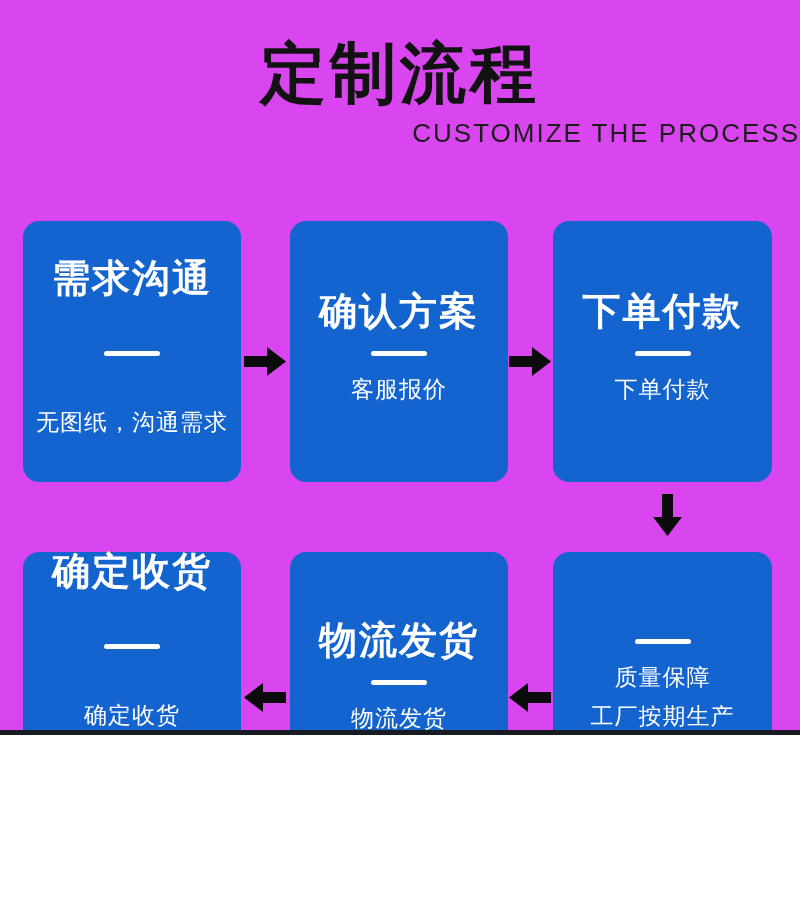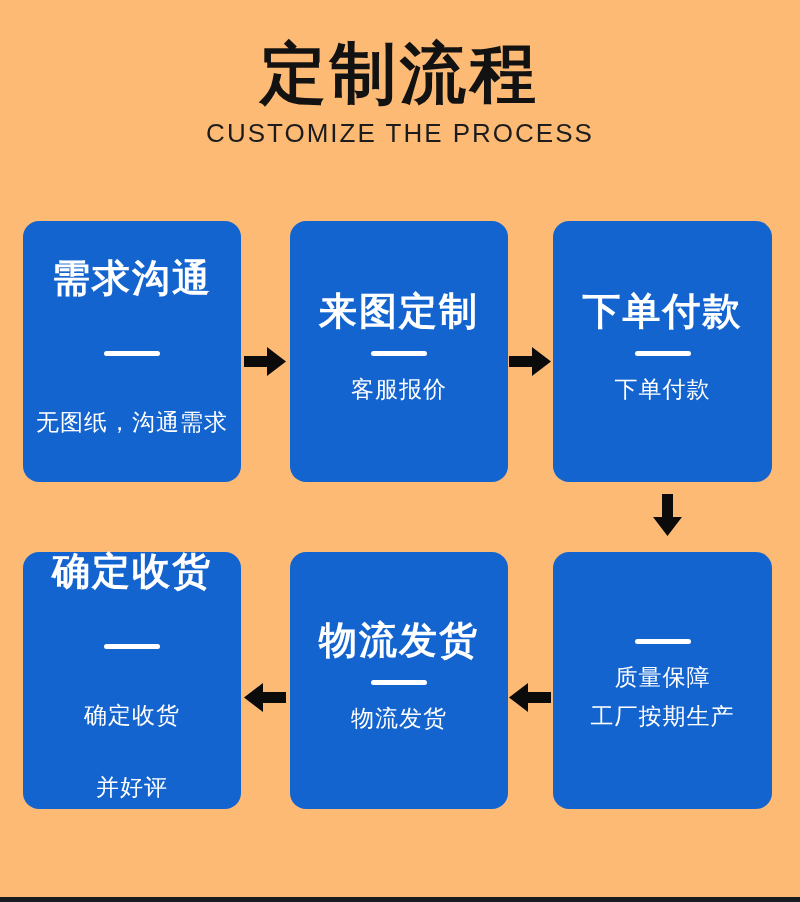--- a/index.html
+++ b/index.html
@@ -1,20 +1,20 @@
 <!DOCTYPE html>
 <html><head>
 <meta charset="utf-8">
 <style>
   html, body { margin: 0; padding: 0; background: #ffffff; }
   .page {
     position: relative;
     width: 800px;
-    height: 902px;
-    background: #fdba74;
+    height: 735px;
+    background: #d946ef;
     overflow: hidden;
     font-family: "Liberation Sans", "DejaVu Sans", sans-serif;
   }
 
   
   .header { position: absolute; top: 0; left: 0; width: 800px; text-align: center; }
   .title {
     margin: 0;
     padding-top: 36px;
     font-size: 66px;
@@ -22,20 +22,21 @@
     font-weight: 900;
     letter-spacing: 4px;
     color: #121212;
   }
   .subtitle {
     margin-top: 6px;
     font-size: 26px;
     font-weight: 500;
     letter-spacing: 2px;
     color: #1c1c1c;
+    text-align: right;
   }
 
   
   .card {
     position: absolute;
     width: 218px;
     background: #1464cf;
     border-radius: 16px;
     color: #ffffff;
     display: flex;
@@ -97,21 +98,21 @@
     <div class="subtitle">CUSTOMIZE THE PROCESS</div>
   </div>
 
   <div class="card row1 col1">
     <div class="card-title">需求沟通</div>
     <div class="card-divider"></div>
     <div class="card-line">无图纸，沟通需求</div>
   </div>
 
   <div class="card row1 col2">
-    <div class="card-title">来图定制</div>
+    <div class="card-title">确认方案</div>
     <div class="card-divider"></div>
     <div class="card-line">客服报价</div>
   </div>
 
   <div class="card row1 col3">
     <div class="card-title">下单付款</div>
     <div class="card-divider"></div>
     <div class="card-line">下单付款</div>
   </div>
 

